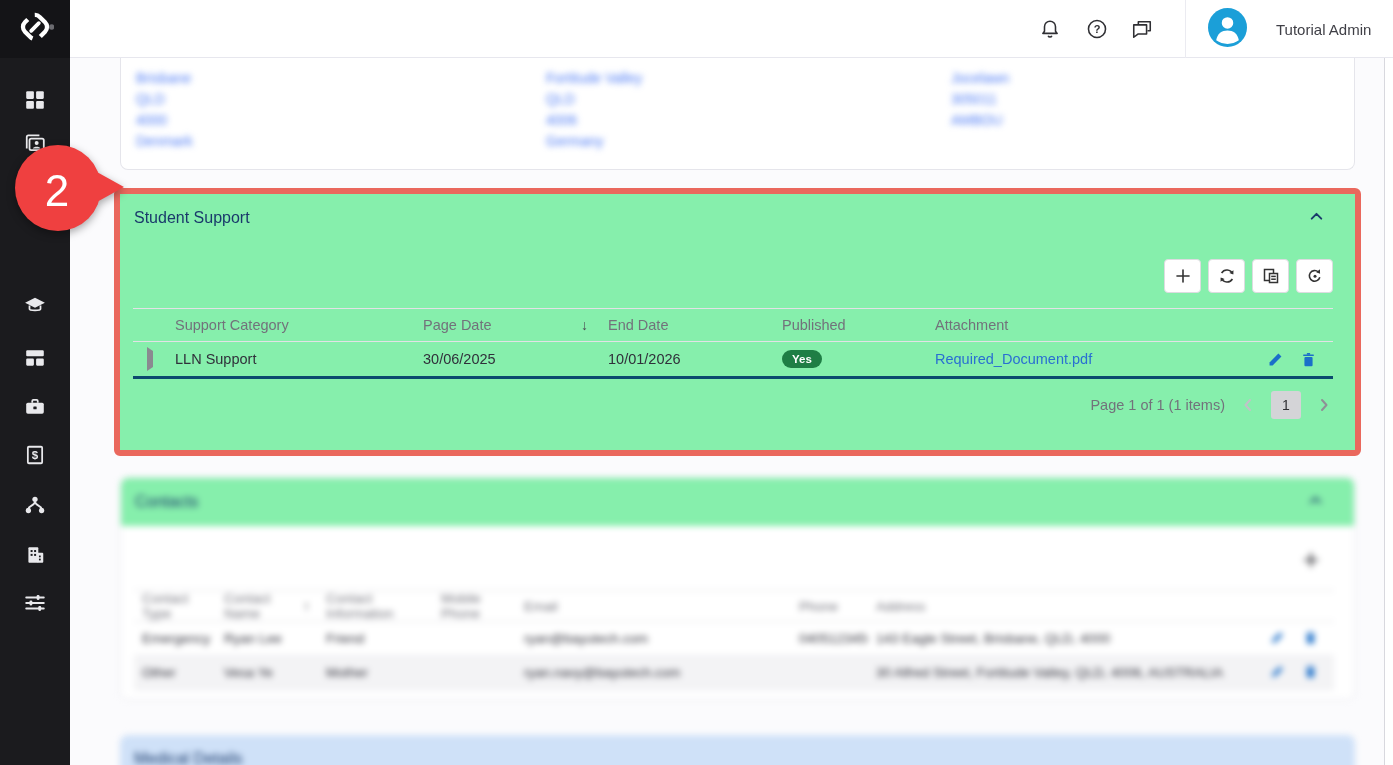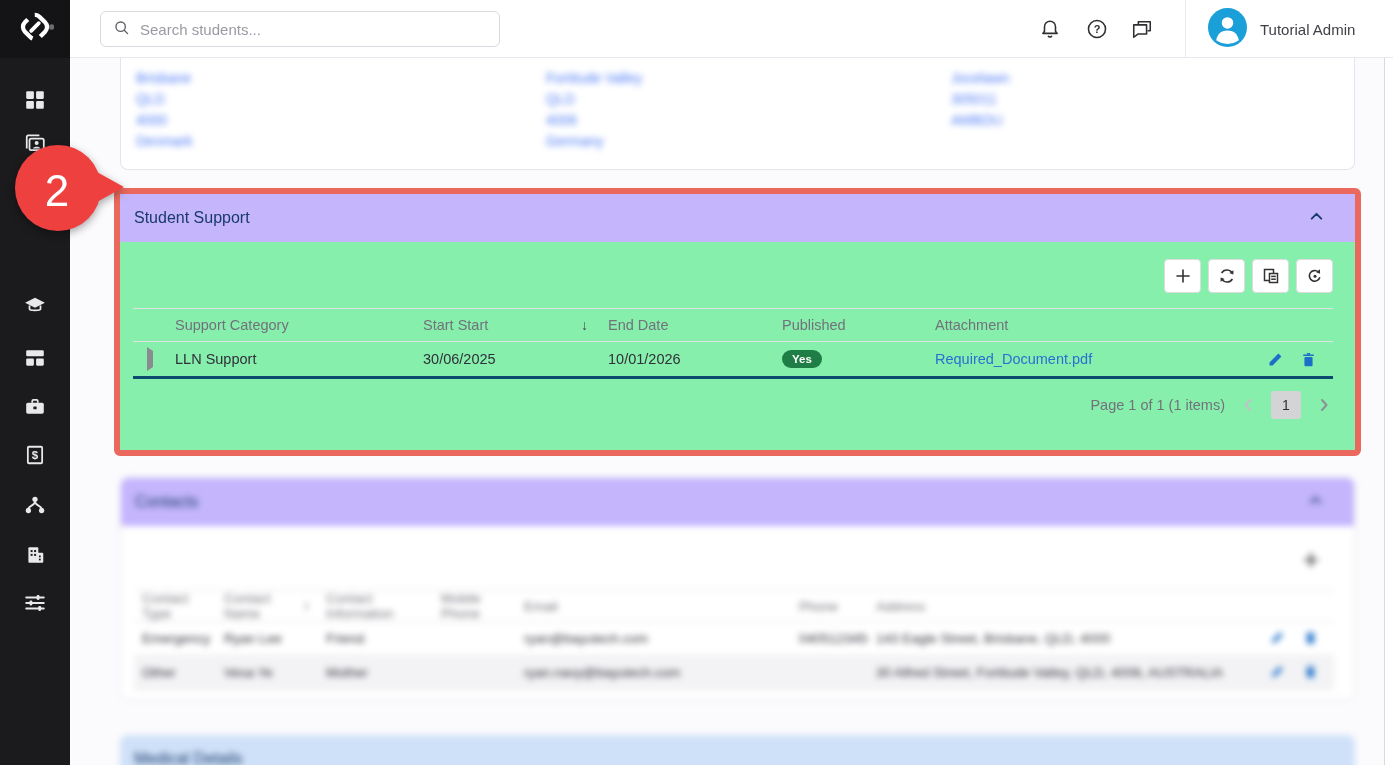--- a/index.html
+++ b/index.html
@@ -14,32 +14,32 @@
   .search-box { position:absolute; left:100px; top:11px; width:400px; height:36px;
                 border:1px solid #d9d9e0; border-radius:6px; background:#fff;
                 display:flex; align-items:center; gap:10px; padding:0 12px; }
   .search-box input { border:none; outline:none; flex:1; font-size:15px; color:#33333a;
                       font-family:"Liberation Sans", sans-serif; background:transparent; }
   .search-box input::placeholder { color:#9a9aa2; }
   .top-icon { position:absolute; top:17px; width:24px; height:24px; display:flex;
               align-items:center; justify-content:center; cursor:pointer; }
   .top-divider { position:absolute; left:1185px; top:0; width:1px; height:58px; background:#ebebf1; }
   .user-chip { position:absolute; left:1208px; top:0; height:58px; display:flex; align-items:center; gap:13px; cursor:pointer; }
-  .user-name { font-size:15px; color:#3f3f46; }
+  .user-name { font-size:15px; color:#3f3f46;margin-left:16px; }
 
   
   .sidebar { position:absolute; left:0; top:58px; width:70px; height:707px; background:#1b1b1e; z-index:15; }
   .side-item { position:absolute; left:24px; width:22px; height:22px; color:#e9e9ec; cursor:pointer; }
 
   
   .scroll-gutter { position:absolute; left:1384px; top:58px; width:9px; height:707px;
                    background:#fff; border-left:1px solid #d8d8de; z-index:18; }
 
   
-  .panel-header { height:48px; background:#c4b5fd; display:flex; align-items:center;
+  .panel-header { height:48px; background:#86efac; display:flex; align-items:center;
                   justify-content:space-between; padding:0 30px 0 14px; }
   .panel-title { font-size:16px; color:#1a3a6b; }
   .blur3 { filter: blur(3px); }
 
   
   .address-panel { position:absolute; left:120px; top:58px; width:1235px; height:112px;
                    background:#fff; border:1px solid #e5e5eb; border-top:none;
                    border-radius:0 0 8px 8px; z-index:2; }
   .addr-col { position:absolute; top:10px; display:flex; flex-direction:column; }
   .addr-col a { font-size:14px; line-height:21px; color:#4d7bf5; text-decoration:none; cursor:pointer; }
@@ -105,29 +105,20 @@
       <svg width="38" height="38" viewBox="0 0 40 40">
         <g transform="rotate(45 20 20)">
           <rect x="9" y="9" width="22" height="22" rx="7" fill="none" stroke="#fff" stroke-width="4.5" stroke-dasharray="26 9"></rect>
         </g>
         <path d="M16 24 L24 16" stroke="#fff" stroke-width="4" stroke-linecap="round"></path>
         <circle cx="37.5" cy="20" r="2.8" fill="#6b6b70"></circle>
       </svg>
     </span>
   </div>
 
-  <div class="search-box">
-    <span>
-      <svg width="17" height="17" viewBox="0 0 20 20">
-        <circle cx="9" cy="9" r="5.5" fill="none" stroke="#5f5f66" stroke-width="1.6"></circle>
-        <line x1="13.2" y1="13.2" x2="17.2" y2="17.2" stroke="#5f5f66" stroke-width="1.6" stroke-linecap="round"></line>
-      </svg>
-    </span>
-    <input type="text" placeholder="Search students..." style="">
-  </div>
 
   <div class="top-icon" style="left:1038px">
     <svg width="22" height="22" viewBox="0 0 24 24" fill="none" stroke="#2f2f33" stroke-width="1.7" stroke-linejoin="round">
       <path d="M12 3.5a6 6 0 0 0-6 6v5l-1.8 2.3h15.6L18 14.5v-5a6 6 0 0 0-6-6z"></path>
       <path d="M10 19.3a2.1 2.1 0 0 0 4 0"></path>
     </svg>
   </div>
   <div class="top-icon" style="left:1085px">
     <svg width="22" height="22" viewBox="0 0 24 24">
       <circle cx="12" cy="12" r="9.3" fill="none" stroke="#2f2f33" stroke-width="1.7"></circle>
@@ -330,21 +321,21 @@
             <col style="width:153px">
             <col style="width:327px">
             <col style="width:81px">
         </colgroup>
         <tbody>
             <tr>
           <th></th>
           <th>Support Category</th>
           <th>
             <span class="th-flex">
-              <span>Start Start</span>
+              <span>Page Date</span>
               <span class="sort-arrow">↓</span>
             </span>
           </th>
           <th>End Date</th>
           <th>Published</th>
           <th>Attachment</th>
           <th></th>
         </tr>
         <tr>
           <td><span class="expand-tri"></span></td>

